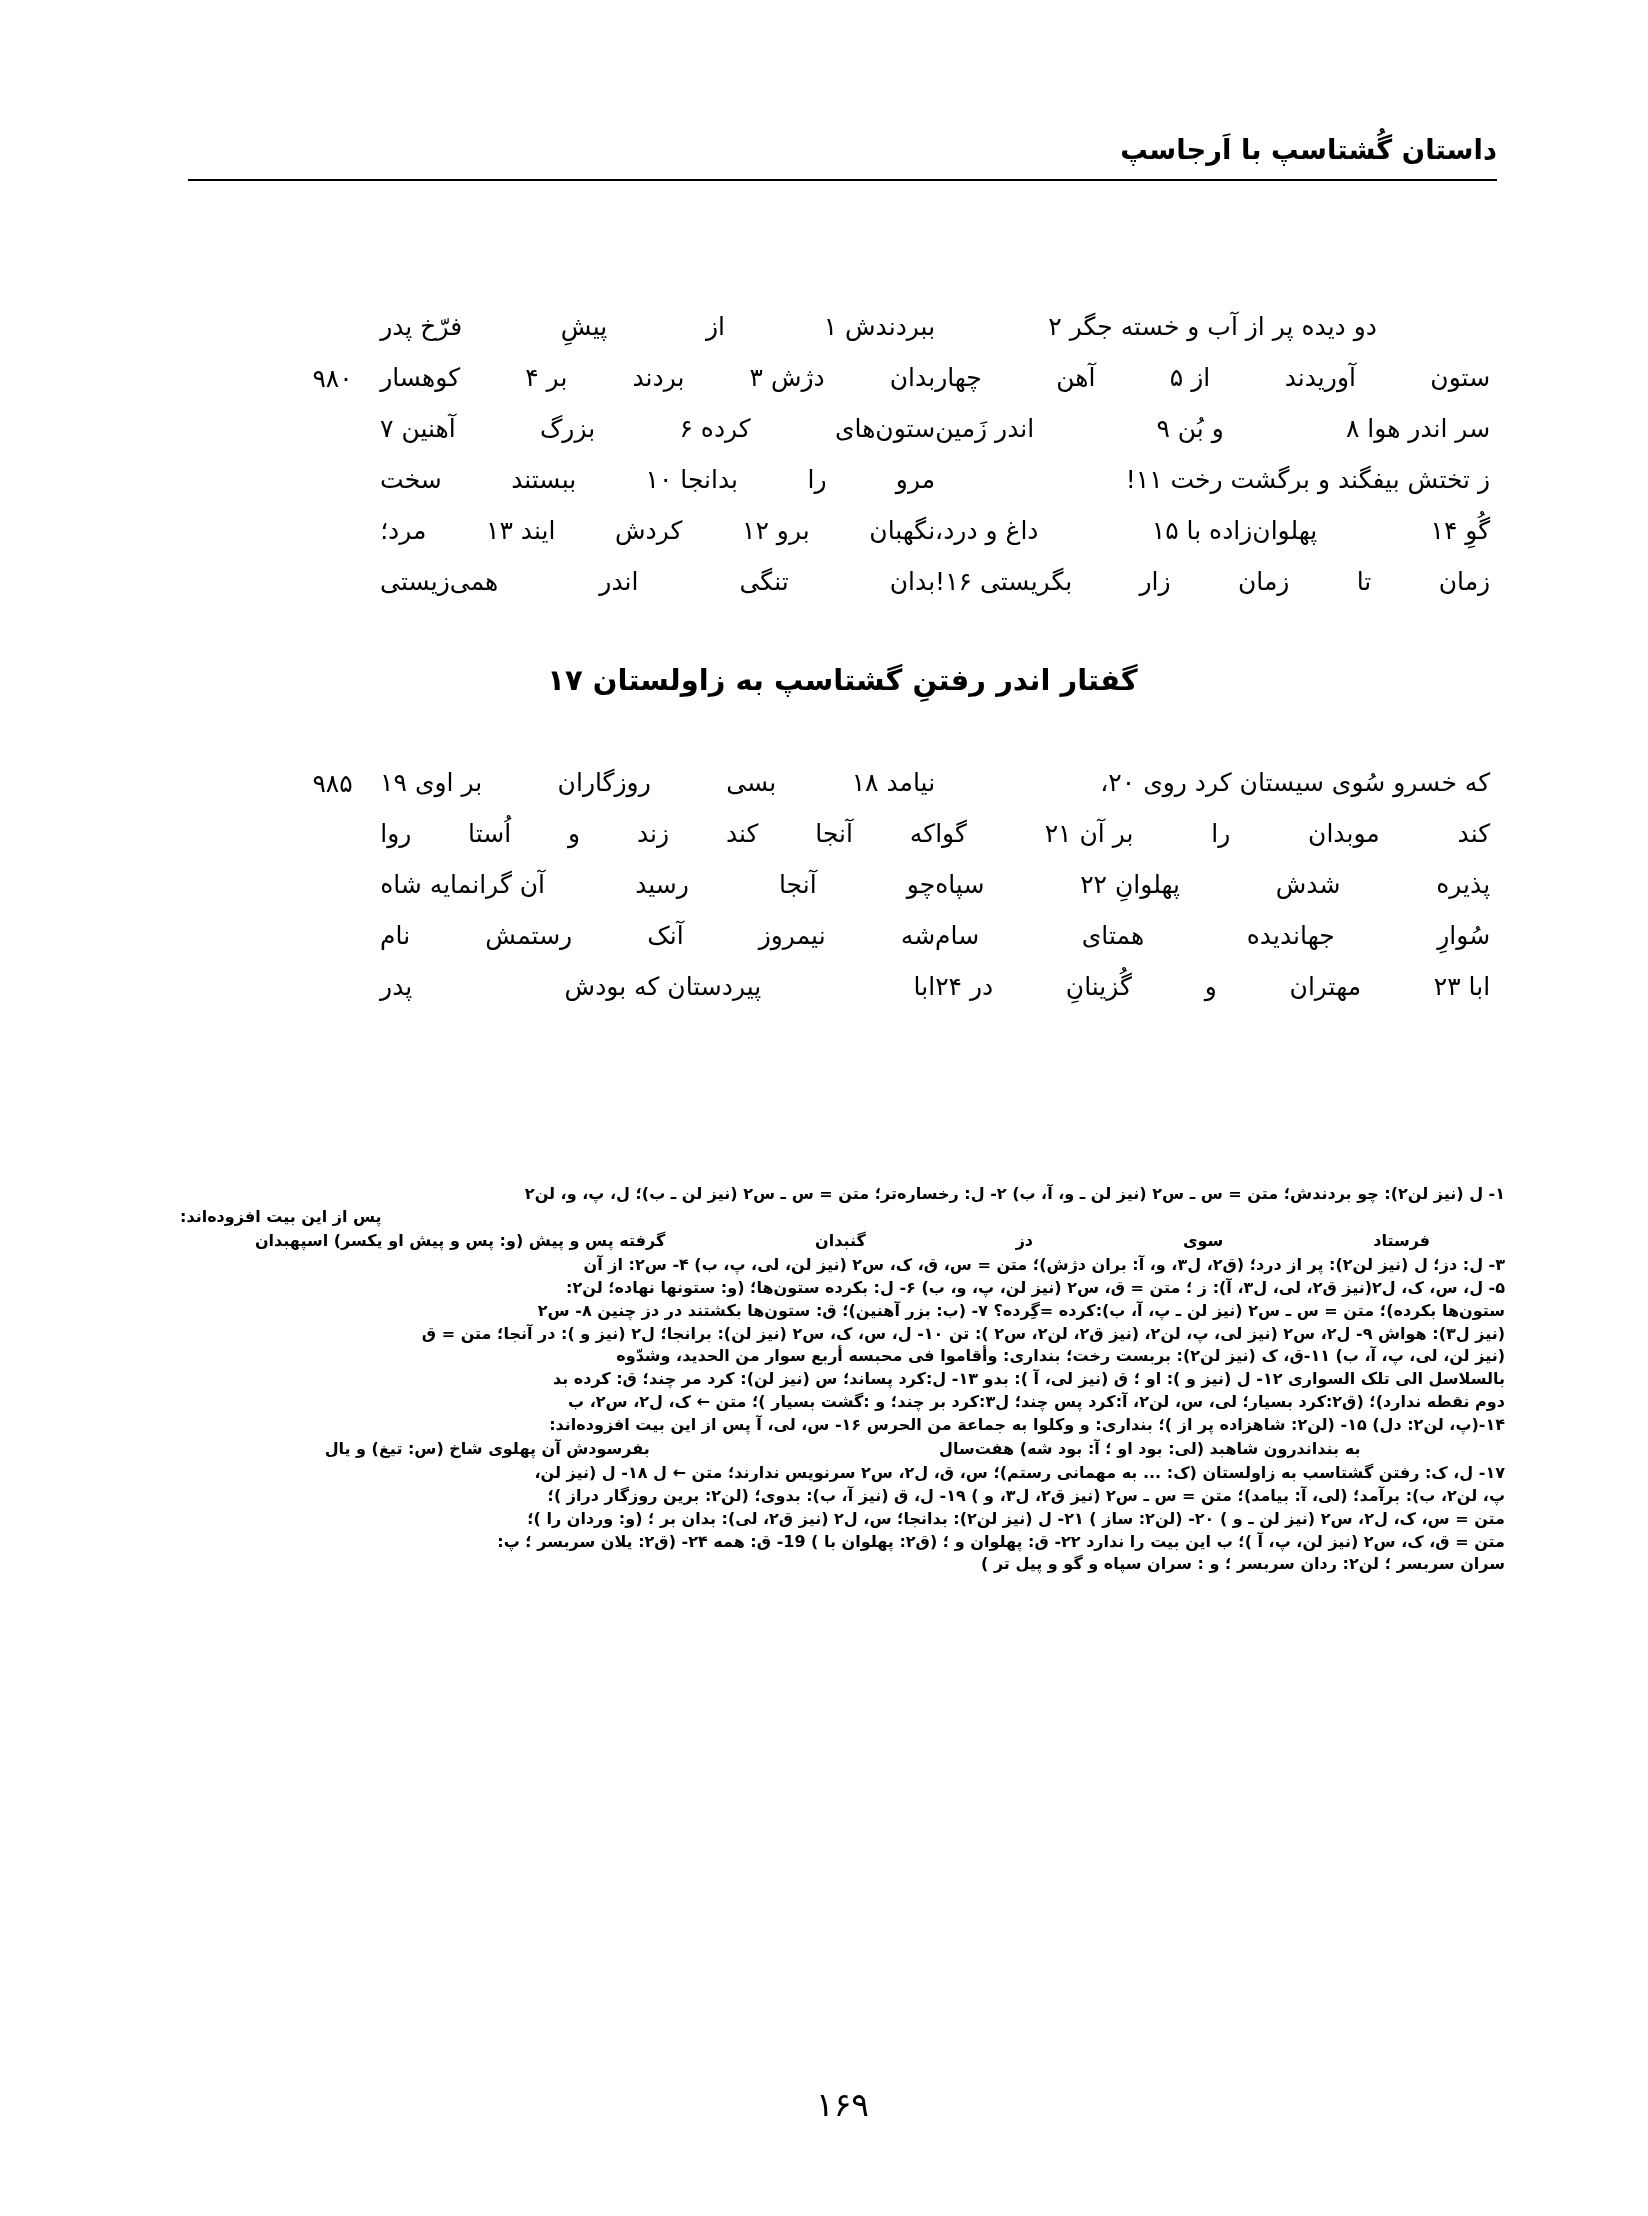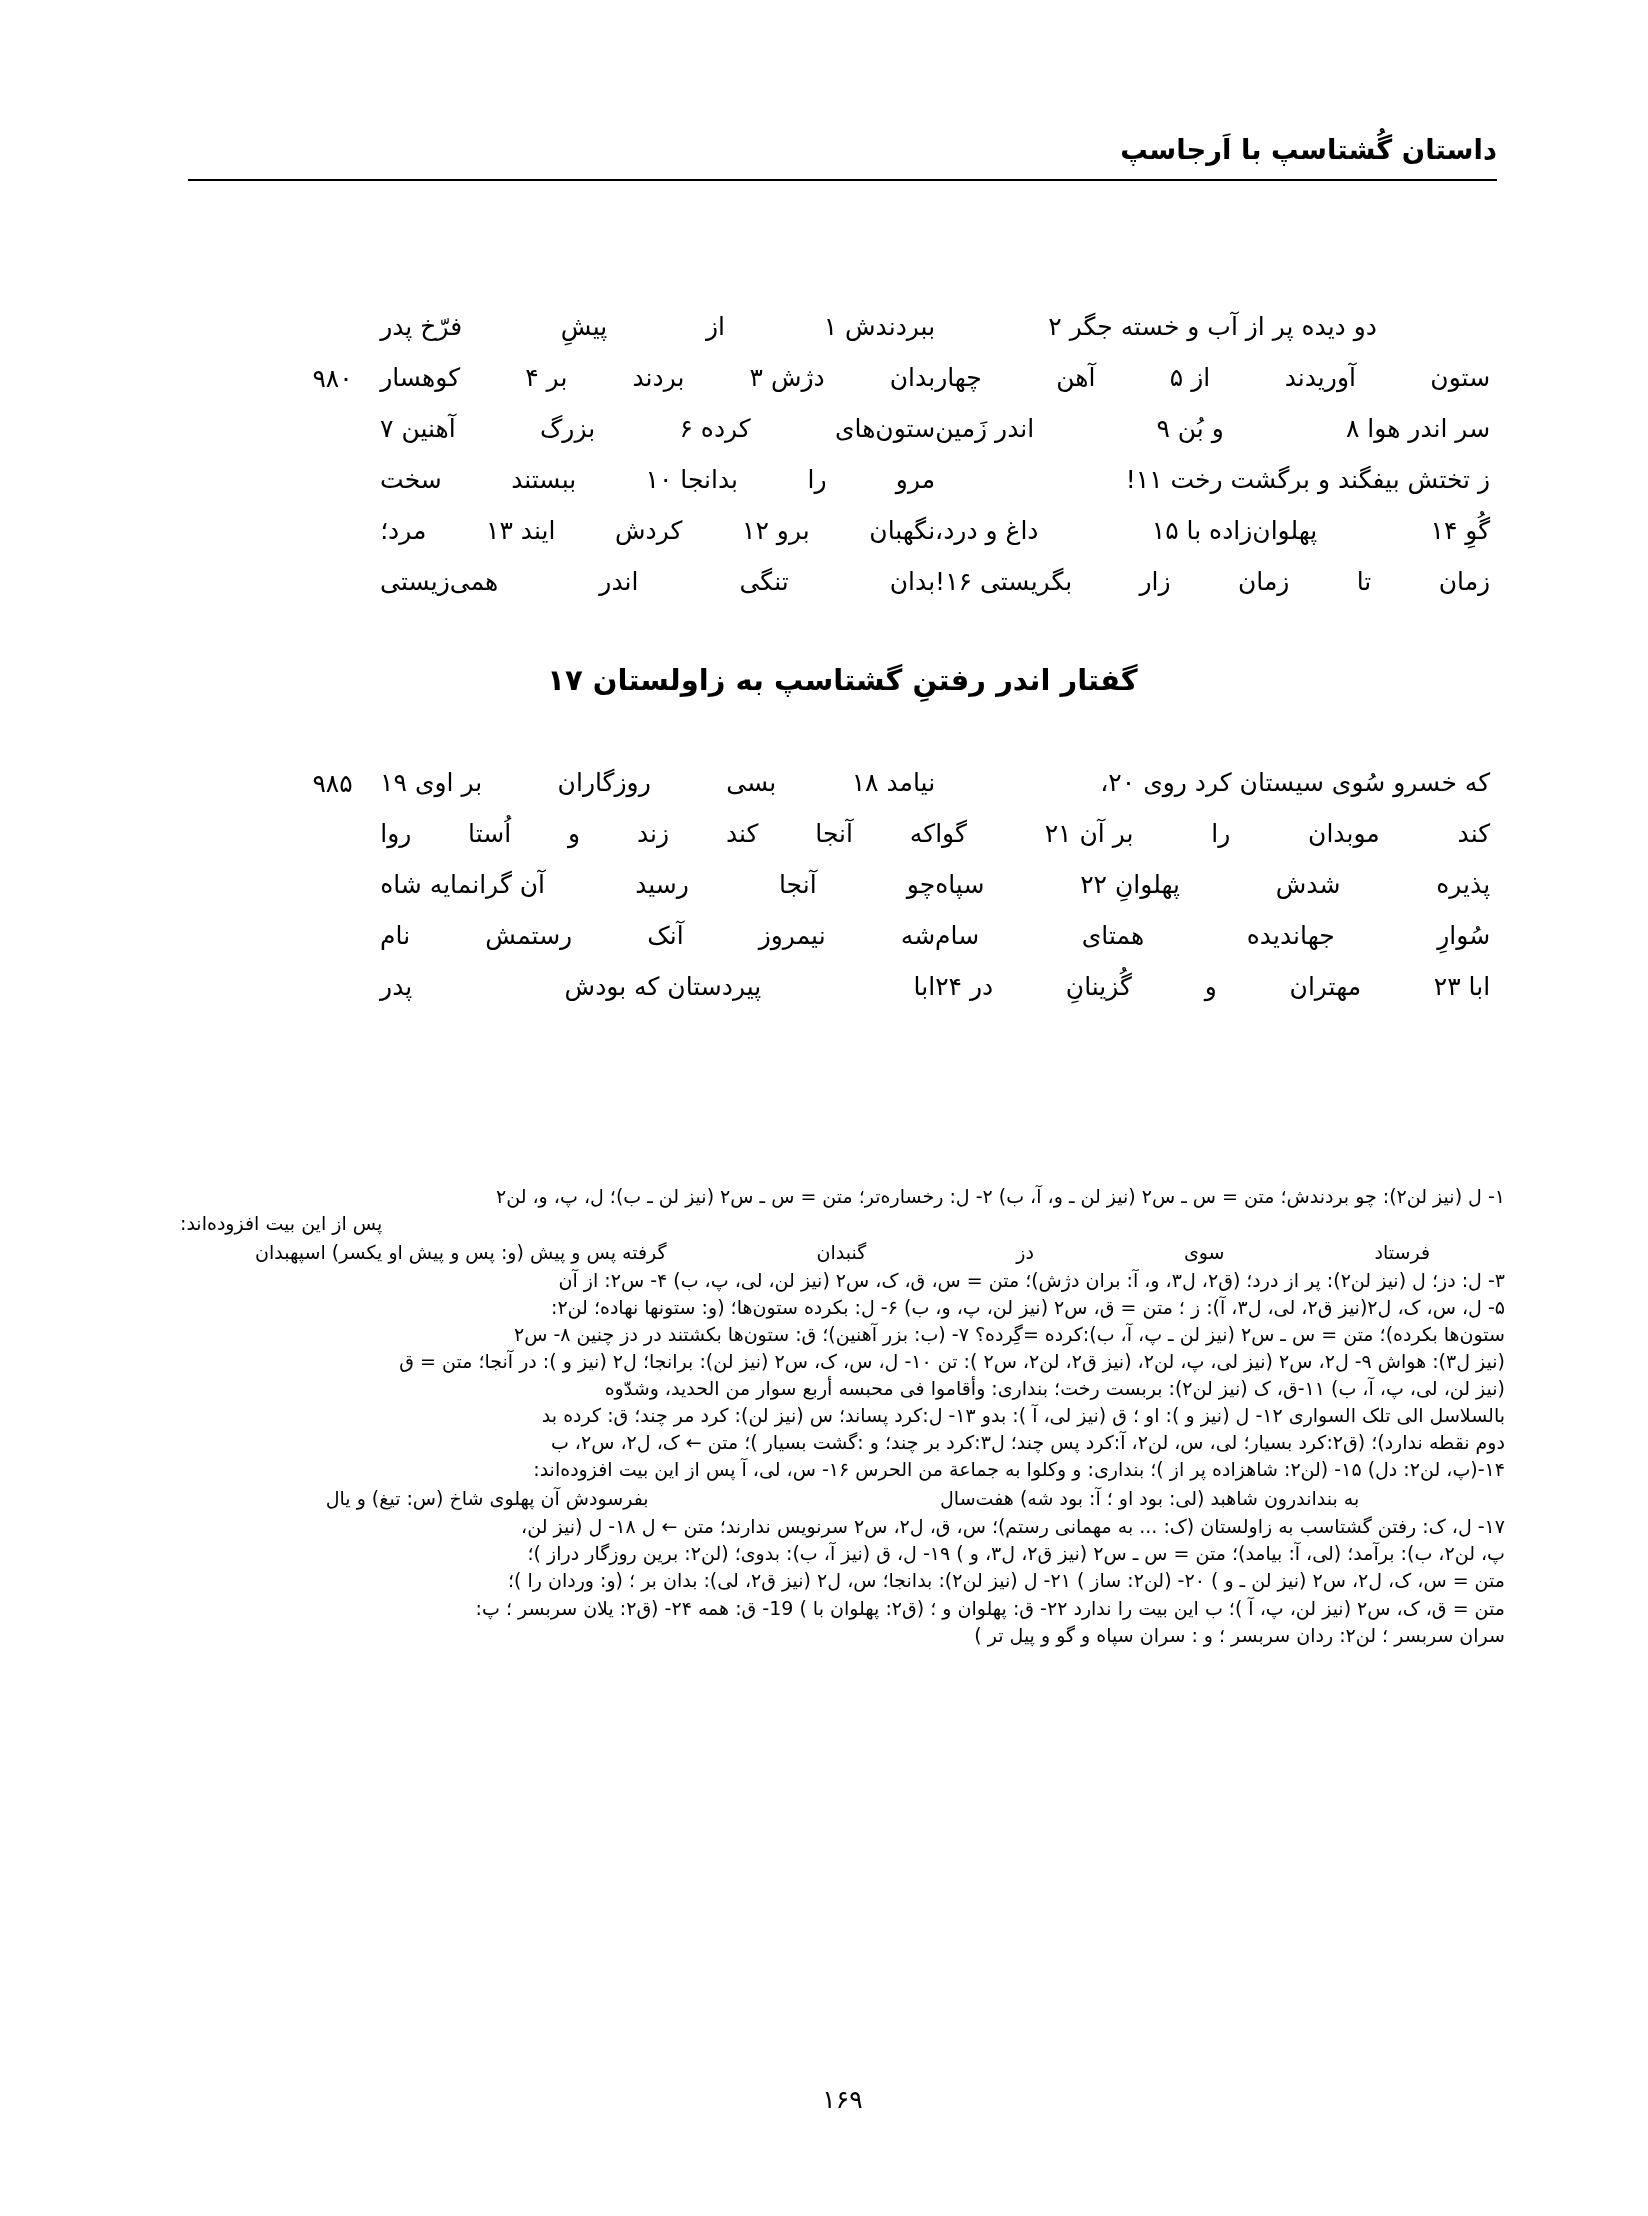--- a/index.html
+++ b/index.html
@@ -108,25 +108,26 @@
     font-weight: bold;
     letter-spacing: -0.3px;
   }
 
   
   .apparatus {
     position: absolute;
     right: 144px;
     left: 144px;
     top: 1183px;
-    font-size: 19px;
+    font-size: 16px;
     line-height: 1.425;
     text-align: justify;
     text-align-last: right;
     direction: rtl;
+    font-weight: bold;
   }
   .app-para {
     margin: 0 0 0 0;
     text-align: justify;
     text-align-last: right;
   }
   .app-line-left {
     text-align: left;
     text-align-last: left;
   }
@@ -138,21 +139,21 @@
   }
   .inserted-verse > span { white-space: nowrap; }
 
   
   .folio {
     position: absolute;
     left: 0;
     right: 0;
     top: 2085px;
     text-align: center;
-    font-size: 25px;
+    font-size: 33px;
   }
 </style>
 </head>
 <body>
 
 <div class="page">
 
   <div class="runhead">
     <div class="runhead-title">داستان گُشتاسپ با اَرجاسپ</div>
     <div class="runhead-rule"></div>

